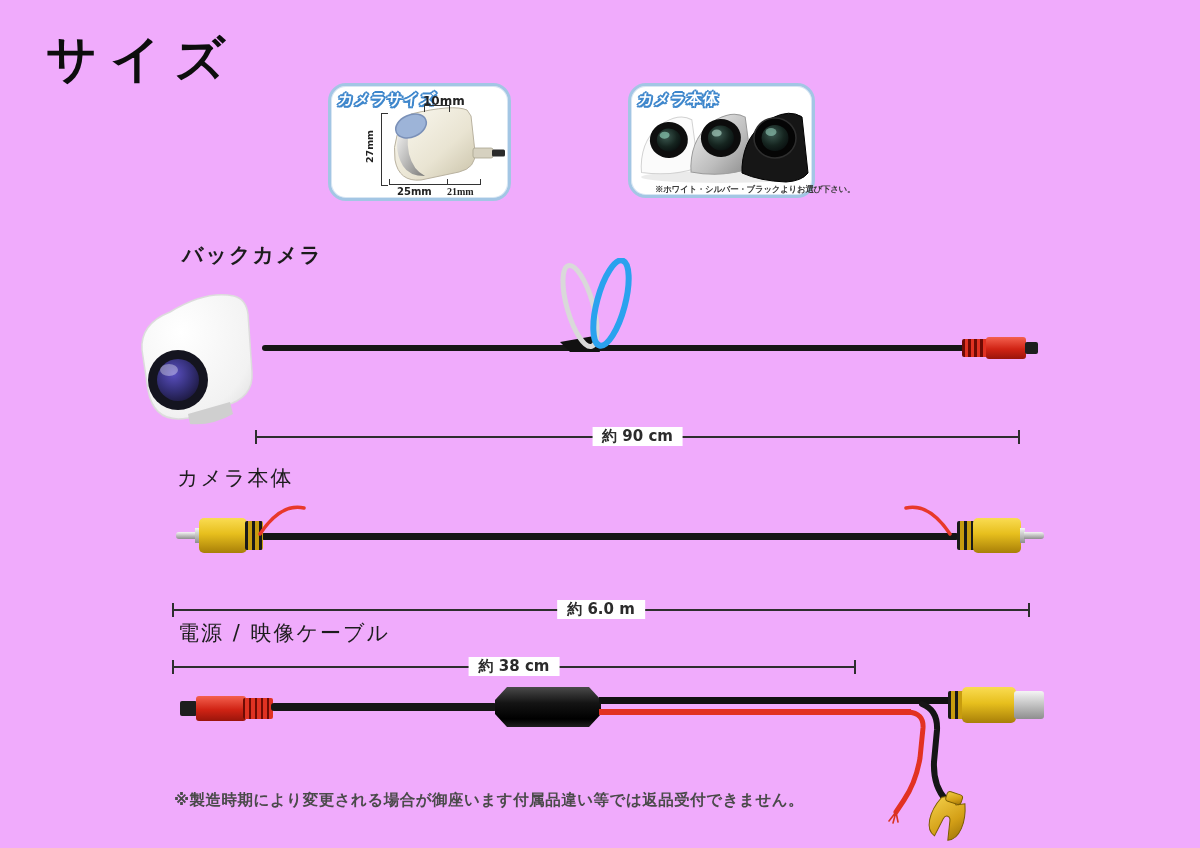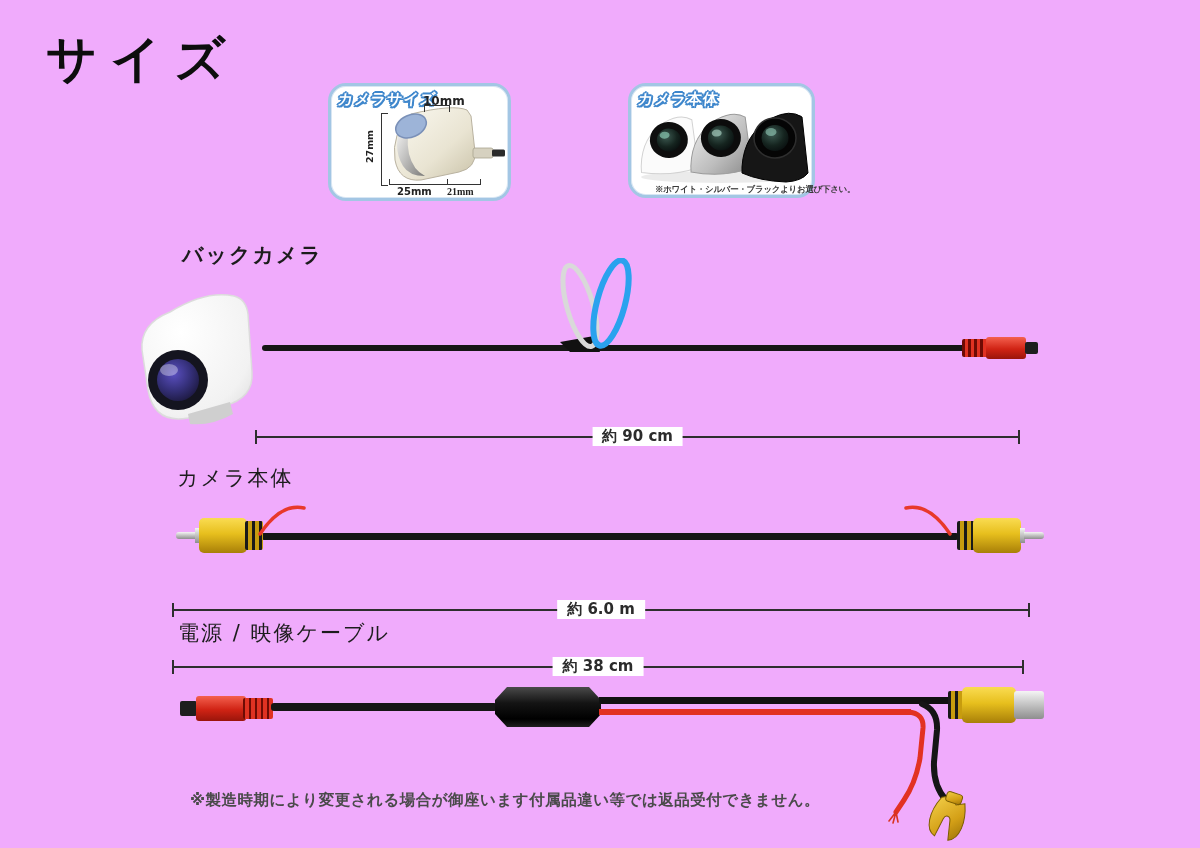--- a/index.html
+++ b/index.html
@@ -51,21 +51,21 @@
   .rib-yellow{background:repeating-linear-gradient(90deg,#191919 0 3px,#c79c0e 3px 7px);border-radius:2px;}
   .red-body{background:linear-gradient(180deg,#f4604e,#d02314 55%,#9a150b);border-radius:3px;}
   .yellow-body{background:linear-gradient(180deg,#fadc52,#e7bf1d 45%,#a87f08);border-radius:5px;}
   .metal{background:linear-gradient(180deg,#f5f5f5,#8e8e8e);}
   .black-tip{background:#1e1e1e;border-radius:2px;}
   .inline-box{
     background:linear-gradient(180deg,#4a4a4a,#141414 40%,#000 80%,#1f1f1f);
     clip-path:polygon(12px 0,calc(100% - 12px) 0,100% 13px,100% calc(100% - 13px),calc(100% - 12px) 100%,12px 100%,0 calc(100% - 13px),0 13px);
   }
 
-  .disclaimer{font-size:15.5px;font-weight:bold;color:#4a4a4a;letter-spacing:0.5px;white-space:nowrap;margin-left:16px;}
+  .disclaimer{font-size:15.5px;font-weight:bold;color:#4a4a4a;letter-spacing:0.5px;white-space:nowrap;}
 </style>
 </head>
 <body>
 
 <div id="stage">
 
   <div class="abs page-title">サイズ</div>
 
   <div class="abs callout" style="left:328px;top:83px;width:183px;height:118px;">
     <div class="bubble-title">カメラサイズ</div>
@@ -210,21 +210,21 @@
 
   <div class="abs measure" style="left:172px;top:575px;width:858px;margin-top:28px;">
     <div class="line"></div>
     <div class="tick l"></div>
     <div class="tick r"></div>
     <div class="value">約 6.0 m</div>
   </div>
 
   <div class="abs section-label" style="left:178px;top:619px;">電源 / 映像ケーブル</div>
 
-  <div class="abs measure" style="left:172px;top:660px;width:852px;">
+  <div class="abs measure" style="left:172px;top:660px;width:684px;">
     <div class="line"></div>
     <div class="tick l"></div>
     <div class="tick r"></div>
     <div class="value">約 38 cm</div>
   </div>
 
   <div class="abs black-tip" style="left:180px;top:701px;width:17px;height:15px;"></div>
   <div class="abs red-body" style="left:196px;top:696px;width:50px;height:25px;"></div>
   <div class="abs rib-red" style="left:243px;top:698px;width:30px;height:21px;"></div>
 

